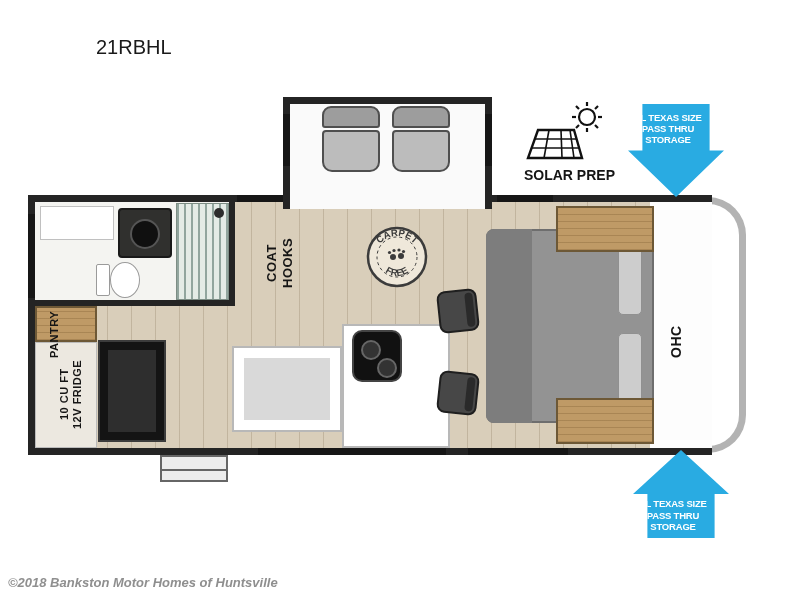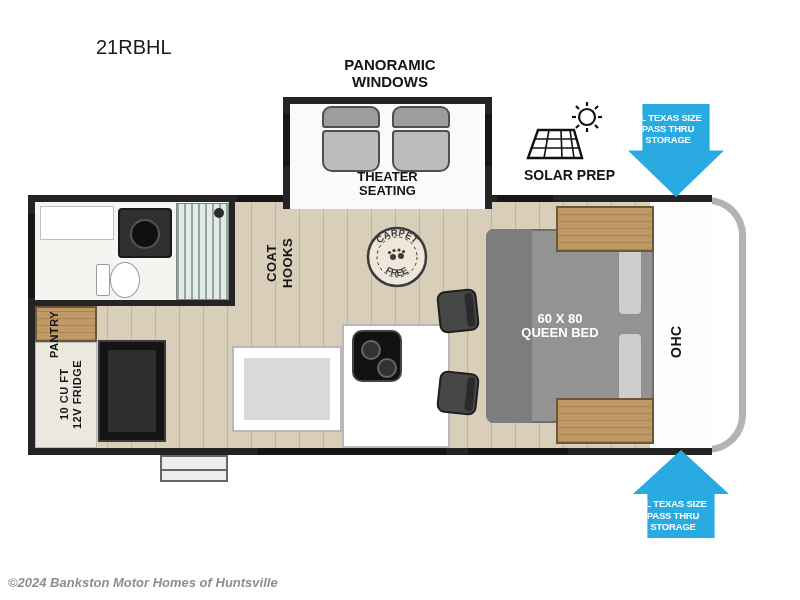--- a/index.html
+++ b/index.html
@@ -52,40 +52,36 @@
   .watermark { font-style:italic; font-weight:700; font-size:13px; color:#8f8f8f; }
   .white-strip { background:#fdfdfd; z-index:1; }
 </style>
 </head>
 <body>
 
 <div id="canvas">
 
   <div class="abs" style="left:96px; top:36px; font-size:20px; font-weight:500; color:#1a1a1a;">21RBHL</div>
 
-  <div class="abs lbl pre" style="left:300px; top:57px; width:180px; font-size:15px;">PANORAMIC
-WINDOWS</div>
 
   <div class="abs front-cap" style="left:700px; top:197px; width:46px; height:256px;"></div>
 
   <div class="abs main-body floor-wood" style="left:28px; top:195px; width:684px; height:260px;"></div>
 
   <div class="abs white-strip" style="left:650px; top:202px; width:62px; height:246px;"></div>
 
   <div class="abs slideout" style="left:283px; top:97px; width:209px; height:112px;"></div>
   <div class="abs" style="left:322px; top:106px; width:58px; height:62px; z-index:3;">
     <div class="seat-back"></div>
     <div class="seat-cushion"></div>
   </div>
   <div class="abs" style="left:392px; top:106px; width:58px; height:62px; z-index:3;">
     <div class="seat-back"></div>
     <div class="seat-cushion"></div>
   </div>
-  <div class="abs lbl pre" style="left:300px; top:170px; width:175px; font-size:13px; z-index:3;">THEATER
-SEATING</div>
 
   <div class="abs win" style="left:283px; top:114px; width:7px; height:52px; z-index:3;"></div>
   <div class="abs win" style="left:485px; top:114px; width:7px; height:52px; z-index:3;"></div>
   <div class="abs win" style="left:237px; top:195px; width:46px; height:7px; z-index:3;"></div>
   <div class="abs win" style="left:497px; top:195px; width:56px; height:7px; z-index:3;"></div>
   <div class="abs win" style="left:258px; top:448px; width:188px; height:7px; z-index:3;"></div>
   <div class="abs win" style="left:468px; top:448px; width:100px; height:7px; z-index:3;"></div>
   <div class="abs win" style="left:28px; top:214px; width:7px; height:84px; z-index:3;"></div>
 
   <div class="abs bathroom" style="left:35px; top:202px; width:200px; height:104px;"></div>
@@ -122,22 +118,20 @@
         <circle cx="28" cy="24.5" r="1.6"></circle>
       <circle cx="33" cy="24" r="1.6"></circle>
         <circle cx="37.5" cy="25.5" r="1.6"></circle>
     </g>
   </svg>
 
   <div class="abs bed" style="left:486px; top:229px; width:168px; height:194px;"></div>
   <div class="abs blanket" style="left:486px; top:229px; width:46px; height:194px;"></div>
   <div class="abs pillow" style="left:618px; top:243px; width:24px; height:72px;"></div>
   <div class="abs pillow" style="left:618px; top:333px; width:24px; height:72px;"></div>
-  <div class="abs lbl pre" style="left:500px; top:312px; width:120px; font-size:13px; color:#fff; z-index:3;">60 X 80
-QUEEN BED</div>
   <div class="abs wood wardrobe" style="left:556px; top:206px; width:98px; height:46px;"></div>
   <div class="abs wood wardrobe" style="left:556px; top:398px; width:98px; height:46px;"></div>
 
   <div class="abs vtext" style="left:668px; top:310px; height:64px; font-size:14px; z-index:3;">OHC</div>
 
   <div class="abs wood wardrobe" style="left:35px; top:306px; width:62px; height:36px;"></div>
   <div class="abs vtext" style="left:48px; top:302px; height:66px; font-size:11px; z-index:3;">PANTRY</div>
   <div class="abs cab-light" style="left:35px; top:342px; width:62px; height:106px;"></div>
   <div class="abs vtext" style="left:58px; top:344px; height:100px; font-size:11px; z-index:3;">10 CU FT
 12V FRIDGE</div>
@@ -192,15 +186,15 @@
     <div class="arrow-text pre" style="top:8px;">XL TEXAS SIZE
 PASS THRU
 STORAGE</div>
   </div>
   <div class="abs arrow arrow-up" style="left:633px; top:450px; width:96px; height:88px;">
     <div class="arrow-text pre" style="bottom:6px;">XL TEXAS SIZE
 PASS THRU
 STORAGE</div>
   </div>
 
-  <div class="abs watermark" style="left:8px; top:575px;">©2024 Bankston Motor Homes of Huntsville</div>
+  <div class="abs watermark" style="left:8px; top:575px;">©2018 Bankston Motor Homes of Huntsville</div>
 
 </div>
 
 </body></html>

